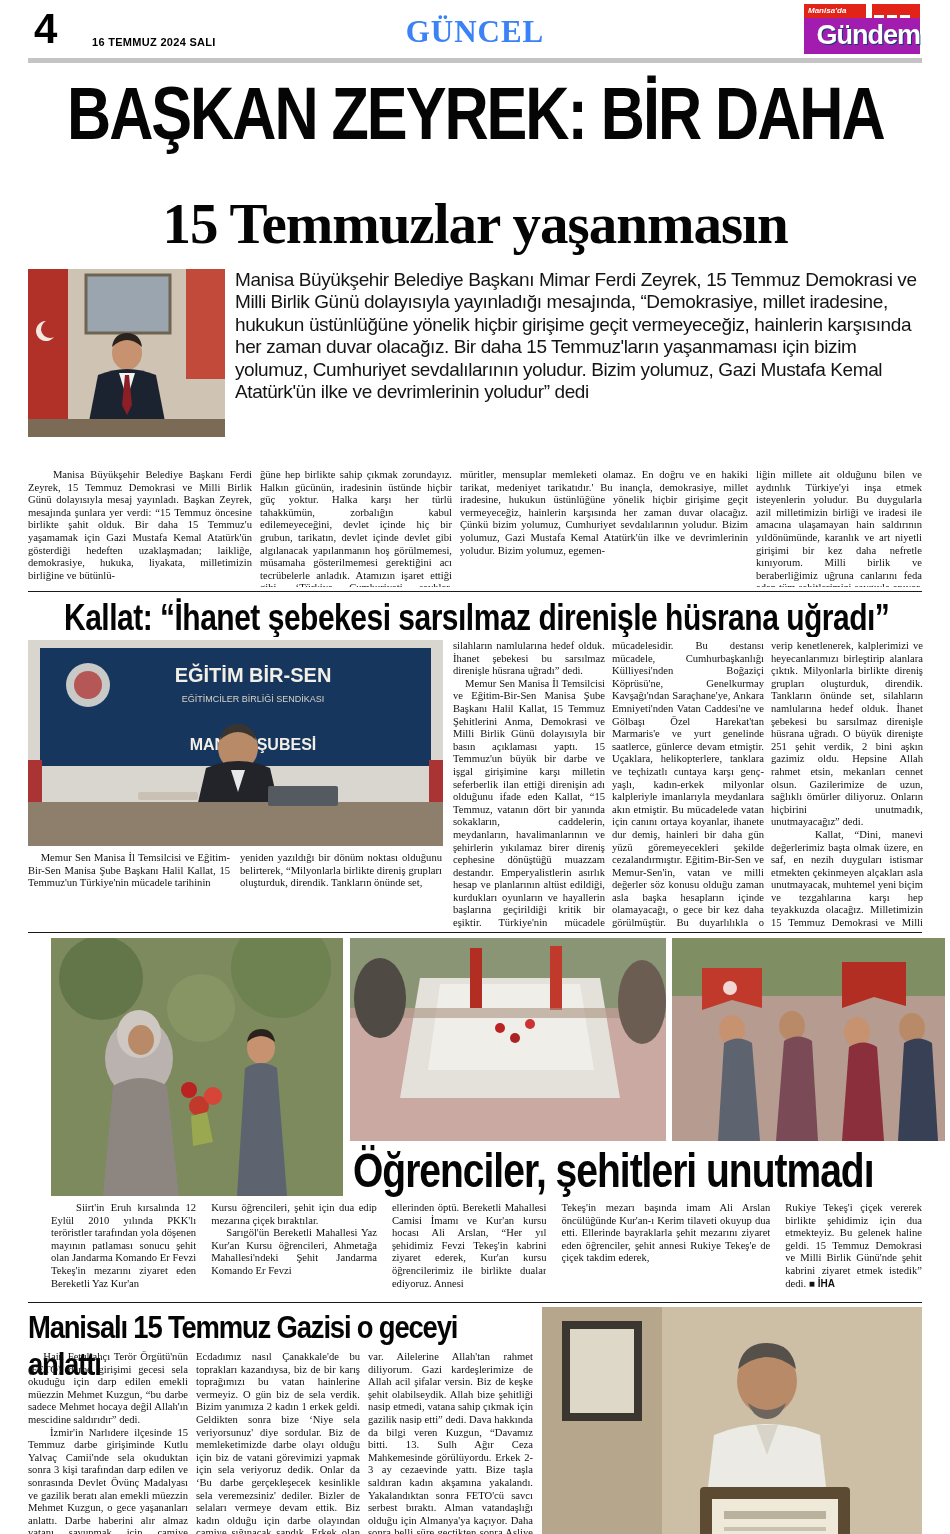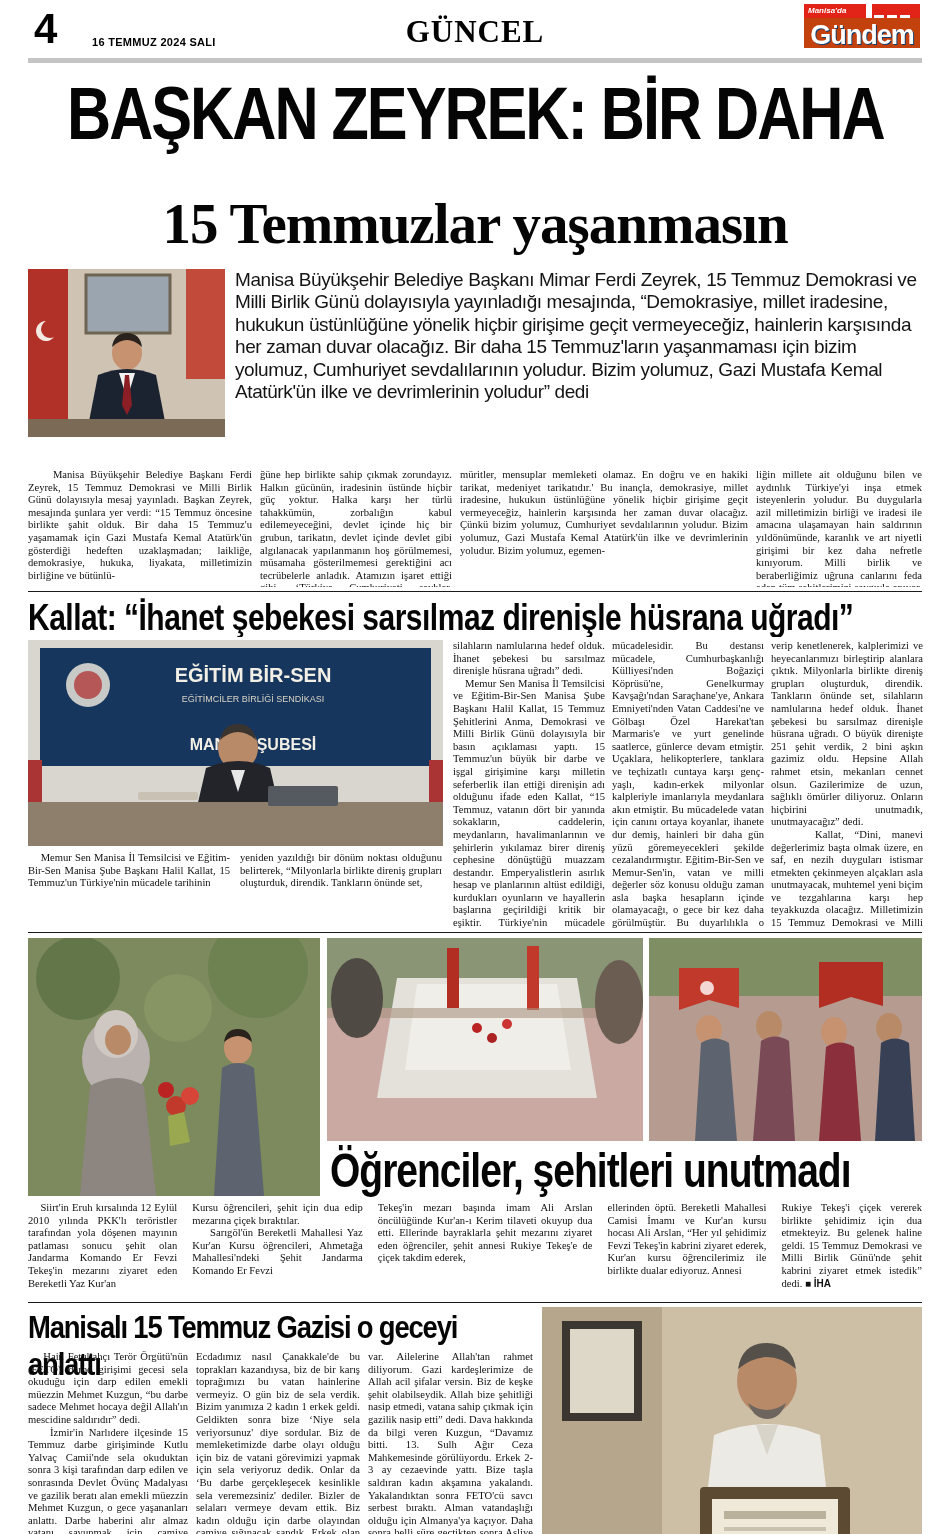--- a/index.html
+++ b/index.html
@@ -7,30 +7,30 @@
         font-family:"Liberation Serif",serif;color:#111;overflow:hidden;box-sizing:border-box;
         padding:0 28px;}
   
   .hdr{position:relative;height:58px;}
   .hdr-page{position:absolute;left:6px;top:8px;font-family:"Liberation Sans",sans-serif;
             font-weight:bold;font-size:42px;line-height:1;color:#000;}
   .hdr-date{position:absolute;left:64px;top:36px;font-family:"Liberation Sans",sans-serif;
             font-weight:bold;font-size:11px;letter-spacing:.3px;color:#000;}
   .hdr-section{position:absolute;left:0;right:0;top:14px;text-align:center;
                font-family:"Liberation Serif",serif;font-weight:bold;font-size:31px;
-               letter-spacing:1px;color:#000000;}
-  .logo{position:absolute;right:2px;top:4px;width:116px;height:44px;}
+               letter-spacing:1px;color:#3b82f6;}
+  .logo{position:absolute;right:2px;top:4px;width:116px;height:50px;}
   .logo-top{position:absolute;left:0;top:0;width:62px;height:14px;background:#e22318;
             color:#fff;font-family:"Liberation Sans",sans-serif;font-style:italic;
             font-weight:bold;font-size:8px;line-height:14px;padding-left:4px;box-sizing:border-box;}
   .logo-tabs{position:absolute;right:0;top:0;width:48px;height:14px;background:#e22318;}
   .logo-tabs i{display:inline-block;width:10px;height:3px;background:#fff;margin:5px 1px 0 2px;}
-  .logo-main{position:absolute;left:0;top:14px;right:0;bottom:0;background:#c2410c;
+  .logo-main{position:absolute;left:0;top:14px;right:0;bottom:0;background:#a21caf;
              color:#fff;font-family:"Liberation Sans",sans-serif;font-weight:bold;
-             font-size:27px;line-height:34px;text-align:center;letter-spacing:-1px;
+             font-size:27px;line-height:34px;text-align:right;letter-spacing:-1px;
              text-shadow:1px 1px 0 #0c3e70;}
   .hdr-rule{height:5px;background:#c4c4c4;margin-top:0;}
   
   .condensed{display:inline-block;transform-origin:center top;font-family:"Liberation Sans",sans-serif;font-weight:bold;color:#050505;}
   .h1a-wrap{text-align:center;margin-top:14px;height:76px;}
   .h1a{font-size:60px;letter-spacing:-2px;transform:scale(1.02,1.22);line-height:62px;}
   .h1b-wrap{text-align:center;height:70px;margin-top:40px;}
   .h1b{font-family:"Liberation Serif",serif;font-weight:bold;font-size:57px;line-height:62px;
        color:#050505;letter-spacing:-1px;}
   
@@ -39,31 +39,31 @@
   .a1-lead{flex:1;font-family:"Liberation Sans",sans-serif;font-size:19px;line-height:1.18;
            letter-spacing:-0.4px;color:#141414;}
   .cols{display:flex;gap:8px;margin-top:8px;}
   .col{font-size:10.6px;line-height:1.19;text-align:justify;white-space:pre-line;
        overflow:hidden;color:#101010;}
   .a1-cols{height:118px;margin-top:28px;}
   .a1c1{width:224px;} .a1c2{width:192px;} .a1c3{width:288px;} .a1c4{width:166px;}
   .byline{font-family:"Liberation Sans",sans-serif;font-weight:bold;font-size:10px;white-space:nowrap;}
   .rule{height:1px;background:#1a1a1a;margin:4px 0;}
   
-  .h2-wrap{height:44px;margin-top:4px;}
+  .h2-wrap{height:44px;margin-top:4px;margin-left:36px;}
   .h2{font-size:30px;letter-spacing:-0.5px;transform:scale(1.0,1.2);transform-origin:left top;line-height:36px;}
   .k-row{display:flex;gap:10px;height:288px;}
   .k-left{flex:0 0 415px;}
   .k-photo{width:415px;height:206px;}
   .k-caption{display:flex;gap:10px;margin-top:6px;height:70px;}
   .kcap{width:202px;font-size:10.6px;line-height:1.2;text-align:justify;color:#101010;}
   .k-cols{flex:1;display:flex;gap:7px;}
   .kc{width:152px;height:288px;}
   
-  .ph-row{position:relative;height:360px;margin-top:5px;}
+  .ph-row{position:relative;height:360px;margin-top:5px;margin-left:23px;}
   .ph1{position:absolute;left:0;top:0;width:292px;height:258px;}
   .ph2{position:absolute;left:299px;top:0;width:316px;height:203px;}
   .ph3{position:absolute;left:621px;top:0;width:273px;height:203px;}
   .h3-wrap{position:absolute;left:302px;top:206px;width:592px;height:52px;}
   .h3{font-size:39px;letter-spacing:-1px;transform:scale(1.0,1.25);transform-origin:left top;line-height:42px;}
   .st-cols{position:absolute;left:0;top:264px;right:0;display:flex;gap:15px;height:96px;}
   .sc1{width:155px;} .sc2{width:177px;} .sc3{width:223px;} .sc4{width:165px;} .sc5{width:146px;}
   
   .g-sec{position:relative;height:322px;margin-top:4px;}
   .h4-wrap{position:absolute;left:0;top:2px;width:506px;height:38px;}
@@ -213,22 +213,22 @@
         <path d="M170 203l7-94q14-9 28 0l7 94z" fill="#8a2f3b"></path>
         <ellipse cx="240 " cy="90" rx="13" ry="15" fill="#b98a68"></ellipse>
         <path d="M226 203l6-98q14-9 28 0l6 98z" fill="#384055"></path>
       </svg>
     </div>
     <div class="h3-wrap"><span class="condensed h3">Öğrenciler, şehitleri unutmadı</span></div>
     <div class="st-cols">
       <div class="col sc1">&nbsp;&nbsp;&nbsp;&nbsp;Siirt'in Eruh kırsalında 12 Eylül 2010 yılında PKK'lı teröristler tarafından yola döşenen mayının patlaması sonucu şehit olan Jandarma Komando Er Fevzi Tekeş'in mezarını ziyaret eden Bereketli Yaz Kur'an</div>
       <div class="col sc2">Kursu öğrencileri, şehit için dua edip mezarına çiçek bıraktılar.
 &nbsp;&nbsp;&nbsp;&nbsp;Sarıgöl'ün Bereketli Mahallesi Yaz Kur'an Kursu öğrencileri, Ahmetağa Mahallesi'ndeki Şehit Jandarma Komando Er Fevzi</div>
+      <div class="col sc4">ellerinden öptü. Bereketli Mahallesi Camisi İmamı ve Kur'an kursu hocası Ali Arslan, “Her yıl şehidimiz Fevzi Tekeş'in kabrini ziyaret ederek, Kur'an kursu öğrencilerimiz ile birlikte dualar ediyoruz. Annesi</div>
       <div class="col sc3">Tekeş'in mezarı başında imam Ali Arslan öncülüğünde Kur'an-ı Kerim tilaveti okuyup dua etti. Ellerinde bayraklarla şehit mezarını ziyaret eden öğrenciler, şehit annesi Rukiye Tekeş'e de çiçek takdim ederek,</div>
-      <div class="col sc4">ellerinden öptü. Bereketli Mahallesi Camisi İmamı ve Kur'an kursu hocası Ali Arslan, “Her yıl şehidimiz Fevzi Tekeş'in kabrini ziyaret ederek, Kur'an kursu öğrencilerimiz ile birlikte dualar ediyoruz. Annesi</div>
       <div class="col sc5"><span>Rukiye Tekeş'i çiçek vererek birlikte şehidimiz için dua etmekteyiz. Bu gelenek haline geldi. 15 Temmuz Demokrasi ve Milli Birlik Günü'nde şehit kabrini ziyaret etmek istedik” dedi. </span><span class="byline">■ İHA</span></div>
     </div>
   </div>
 
   <div class="rule"></div>
 
   <div class="g-sec">
     <div class="h4-wrap"><span class="condensed h4">Manisalı 15 Temmuz Gazisi o geceyi anlattı</span></div>
     <div class="g-photo">
       <svg viewBox="0 0 380 318" width="380" height="318">

